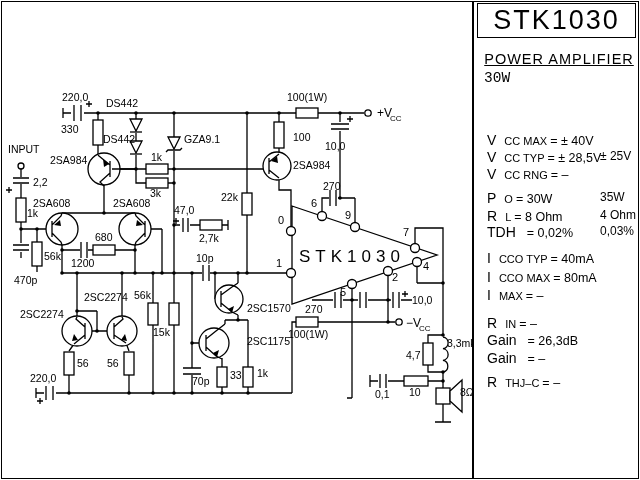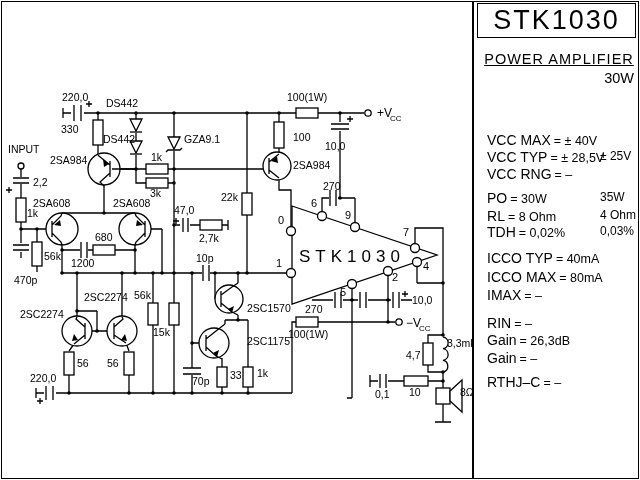--- a/index.html
+++ b/index.html
@@ -15,24 +15,24 @@
   svg .term-sub{font-size:8px;}
   .wire{stroke:#000;stroke-width:1.3;fill:none;}
   .sym{stroke:#000;stroke-width:1.3;fill:#fff;}
   .dotg circle{fill:#000;stroke:none;}
   .arrow{fill:#000;stroke:none;}
   
   #titlebox{position:absolute;left:477px;top:3px;width:157px;height:33px;border:1.5px solid #000;
             display:flex;align-items:center;justify-content:center;}
   #titlebox span{font-size:27px;letter-spacing:2px;white-space:nowrap;}
   #subt1{position:absolute;left:484px;top:51px;width:150px;text-align:center;font-size:14.5px;letter-spacing:1px;white-space:nowrap;text-decoration:underline;}
-  #subt2{position:absolute;left:484px;top:70px;width:150px;text-align:right;font-size:14.5px;}
+  #subt2{position:absolute;left:484px;top:70px;width:150px;text-align:left;font-size:14.5px;font-family:Liberation Mono, monospace;}
   .spec-row{position:absolute;left:487px;width:150px;height:17px;white-space:nowrap;}
   .sp1{font-size:14px;}
-  .sub{font-size:14px;}
+  .sub{font-size:11px;margin-left:8px;}
   .rest{font-size:12.5px;margin-left:3px;margin-top:7px;}
   .col2{position:absolute;left:113px;top:1px;font-size:12px;}
 </style>
 </head>
 <body>
 
 <div id="stage">
   <div id="frame"></div>
   <div id="divider"></div>
 

